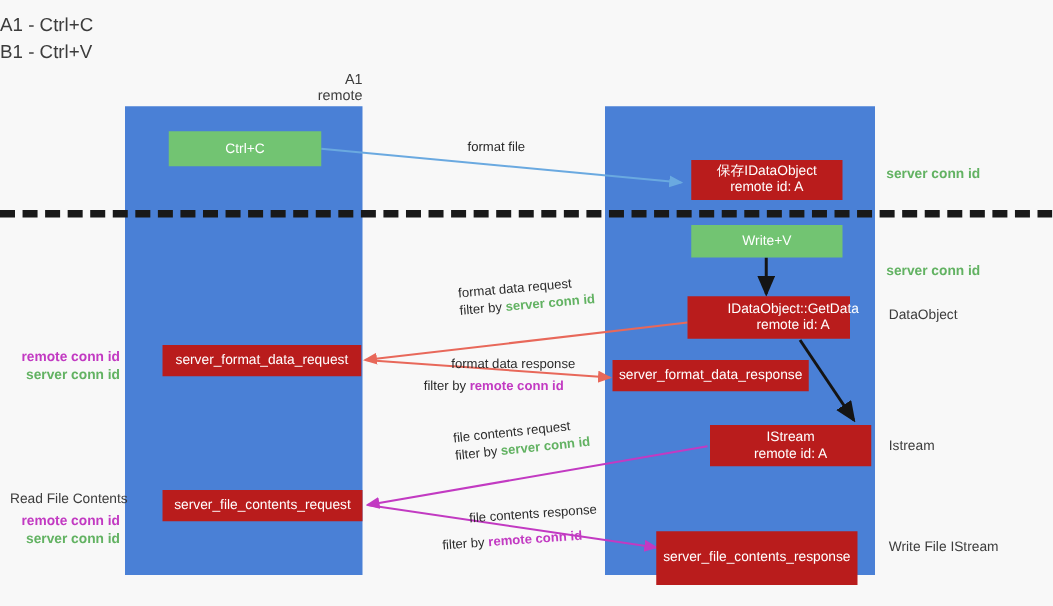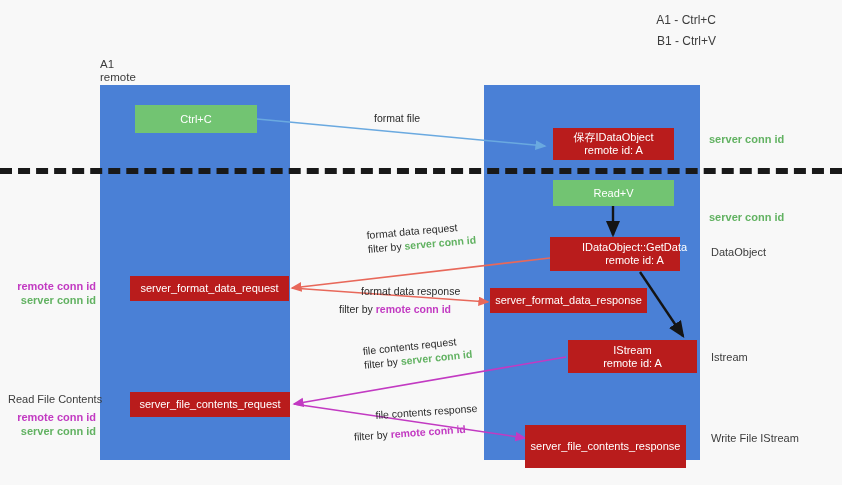--- a/index.html
+++ b/index.html
@@ -14,30 +14,30 @@
     background: #f8f8f8;
     font-family: "Liberation Sans", sans-serif;
     overflow: hidden;
   }
   .abs { position: absolute; }
 
   
   #title {
     left: 0; top: 10px;
     width: 716px;
-    text-align: right;
-    font-size: 12px;
+    text-align: left;
+    font-size: 15px;
     line-height: 21px;
     color: #3c3c3c;
     white-space: pre-line;
   }
 
   
   .lane-header {
-    text-align: left;
+    text-align: right;
     font-size: 11.5px;
     line-height: 13px;
     color: #3c3c3c;
   }
   .lane-header .lane-title { display: block; }
   .lane-header .lane-sub { display: block; }
 
   
   .lane {
     background: #4a80d6;
@@ -145,21 +145,21 @@
   <div class="abs box green" style="left:135px; top:105px; width:122px; height:28px;">
     <span>Ctrl+C</span>
   </div>
 
   <div class="abs box orange" style="left:553px; top:128px; width:121px; height:32px;">
     <span>保存IDataObject</span>
     <span class="l2">remote id: A</span>
   </div>
 
   <div class="abs box green" style="left:553px; top:180px; width:121px; height:26px;">
-    <span>Read+V</span>
+    <span>Write+V</span>
   </div>
 
   <div class="abs box orange" style="left:550px; top:237px; width:130px; height:34px;padding-left:45px;">
     <span>IDataObject::GetData</span>
     <span class="l2">remote id: A</span>
   </div>
 
   <div class="abs box orange" style="left:130px; top:276px; width:159px; height:25px;">
     <span>server_format_data_request</span>
   </div>

